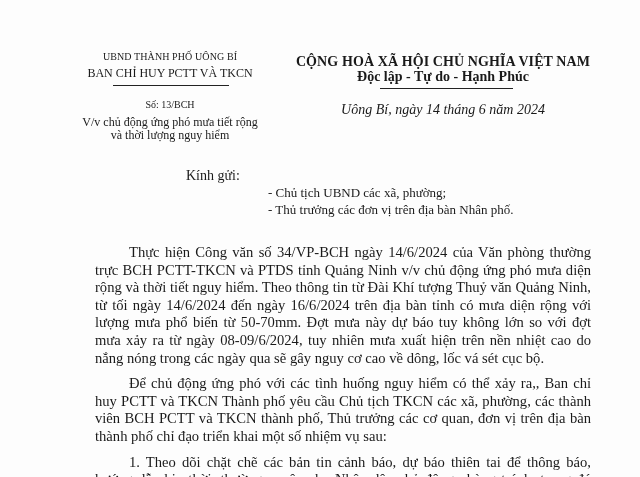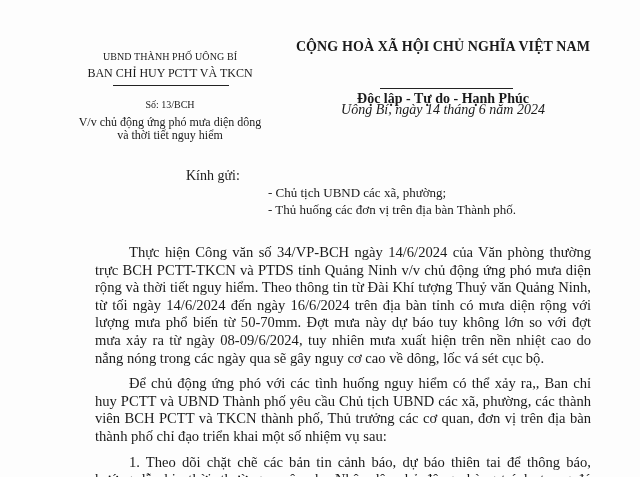--- a/index.html
+++ b/index.html
@@ -12,54 +12,54 @@
   }
   .abs { position:absolute; white-space:nowrap; }
   .center { text-align:center; }
   .left-hdr { left:40px; width:260px; }
   .right-hdr { left:290px; width:306px; }
   .agency { top:51px; font-size:10px; letter-spacing:0.1px; }
   .committee { top:66px; font-size:12px; font-weight:normal; }
   .rule-left { position:absolute; left:113px; top:85px; width:116px; height:1px; background:#222; }
   .docno { top:99px; font-size:10px; }
   .subject { top:116px; font-size:12px; line-height:13px; }
-  .nation { top:39px; font-size:14px; font-weight:bold; letter-spacing:0.1px; }
-  .motto { top:69px; font-size:14px; font-weight:bold;margin-top:22px; }
+  .nation { top:54px; font-size:14px; font-weight:bold; letter-spacing:0.1px; }
+  .motto { top:69px; font-size:14px; font-weight:bold; }
   .rule-right { position:absolute; left:380px; top:88px; width:133px; height:1px; background:#222; }
   .date { top:102px; font-size:14px; font-style:italic; }
   .greeting { left:186px; top:168px; font-size:14px; }
   .recip { left:256px; font-size:13px;margin-left:12px; }
   .body-text {
     position:absolute; left:87px; top:236px; width:512px;
     font-size:14.6px; line-height:17.6px; text-align:justify;
   }
   .body-text p { margin:8px; text-indent:34px; }
 </style>
 </head>
 <body>
 
 <div>
 
   <div class="abs center left-hdr agency">UBND THÀNH PHỐ UÔNG BÍ</div>
   <div class="abs center left-hdr committee">BAN CHỈ HUY PCTT VÀ TKCN</div>
   <div class="rule-left"></div>
   <div class="abs center left-hdr docno">Số: 13/BCH</div>
   <div class="abs center left-hdr subject">
-    <div>V/v chủ động ứng phó mưa diện dông</div>
-    <div>và thời tiết nguy hiểm</div>
+    <div>V/v chủ động ứng phó mưa tiết rộng</div>
+    <div>và thời lượng nguy hiểm</div>
   </div>
 
   <div class="abs center right-hdr nation">CỘNG HOÀ XÃ HỘI CHỦ NGHĨA VIỆT NAM</div>
   <div class="abs center right-hdr motto">Độc lập - Tự do - Hạnh Phúc</div>
   <div class="rule-right"></div>
   <div class="abs center right-hdr date">Uông Bí, ngày 14 tháng 6 năm 2024</div>
 
   <div class="abs greeting">Kính gửi:</div>
   <div class="abs recip" style="top:185px;">- Chủ tịch UBND các xã, phường;</div>
-  <div class="abs recip" style="top:202px;">- Thủ huống các đơn vị trên địa bàn Thành phố.</div>
+  <div class="abs recip" style="top:202px;">- Thủ trưởng các đơn vị trên địa bàn Nhân phố.</div>
 
   <div class="body-text">
     <p>Thực hiện Công văn số 34/VP-BCH ngày 14/6/2024 của Văn phòng thường trực BCH PCTT-TKCN và PTDS tỉnh Quảng Ninh v/v chủ động ứng phó mưa diện rộng và thời tiết nguy hiểm. Theo thông tin từ Đài Khí tượng Thuỷ văn Quảng Ninh, từ tối ngày 14/6/2024 đến ngày 16/6/2024 trên địa bàn tỉnh có mưa diện rộng với lượng mưa phổ biến từ 50-70mm. Đợt mưa này dự báo tuy không lớn so với đợt mưa xảy ra từ ngày 08-09/6/2024, tuy nhiên mưa xuất hiện trên nền nhiệt cao do nắng nóng trong các ngày qua sẽ gây nguy cơ cao về dông, lốc vá sét cục bộ.</p>
-    <p>Để chủ động ứng phó với các tình huống nguy hiểm có thể xảy ra,, Ban chỉ huy PCTT và UBND Thành phố yêu cầu Chủ tịch UBND các xã, phường, các thành viên BCH PCTT và TKCN thành phố, Thủ trưởng các cơ quan, đơn vị trên địa bàn thành phố chỉ đạo triển khai một số nhiệm vụ sau:</p>
+    <p>Để chủ động ứng phó với các tình huống nguy hiểm có thể xảy ra,, Ban chỉ huy PCTT và TKCN Thành phố yêu cầu Chủ tịch TKCN các xã, phường, các thành viên BCH PCTT và TKCN thành phố, Thủ trưởng các cơ quan, đơn vị trên địa bàn thành phố chỉ đạo triển khai một số nhiệm vụ sau:</p>
     <p>1. Theo dõi chặt chẽ các bản tin cảnh báo, dự báo thiên tai để thông báo, hướng dẫn kịp thời, thường xuyên cho Nhân dân chủ động phòng tránh, trong đó chú ý hình thái dông, lốc và sét.</p>
   </div>
 
 </div>
 
 </body></html>

